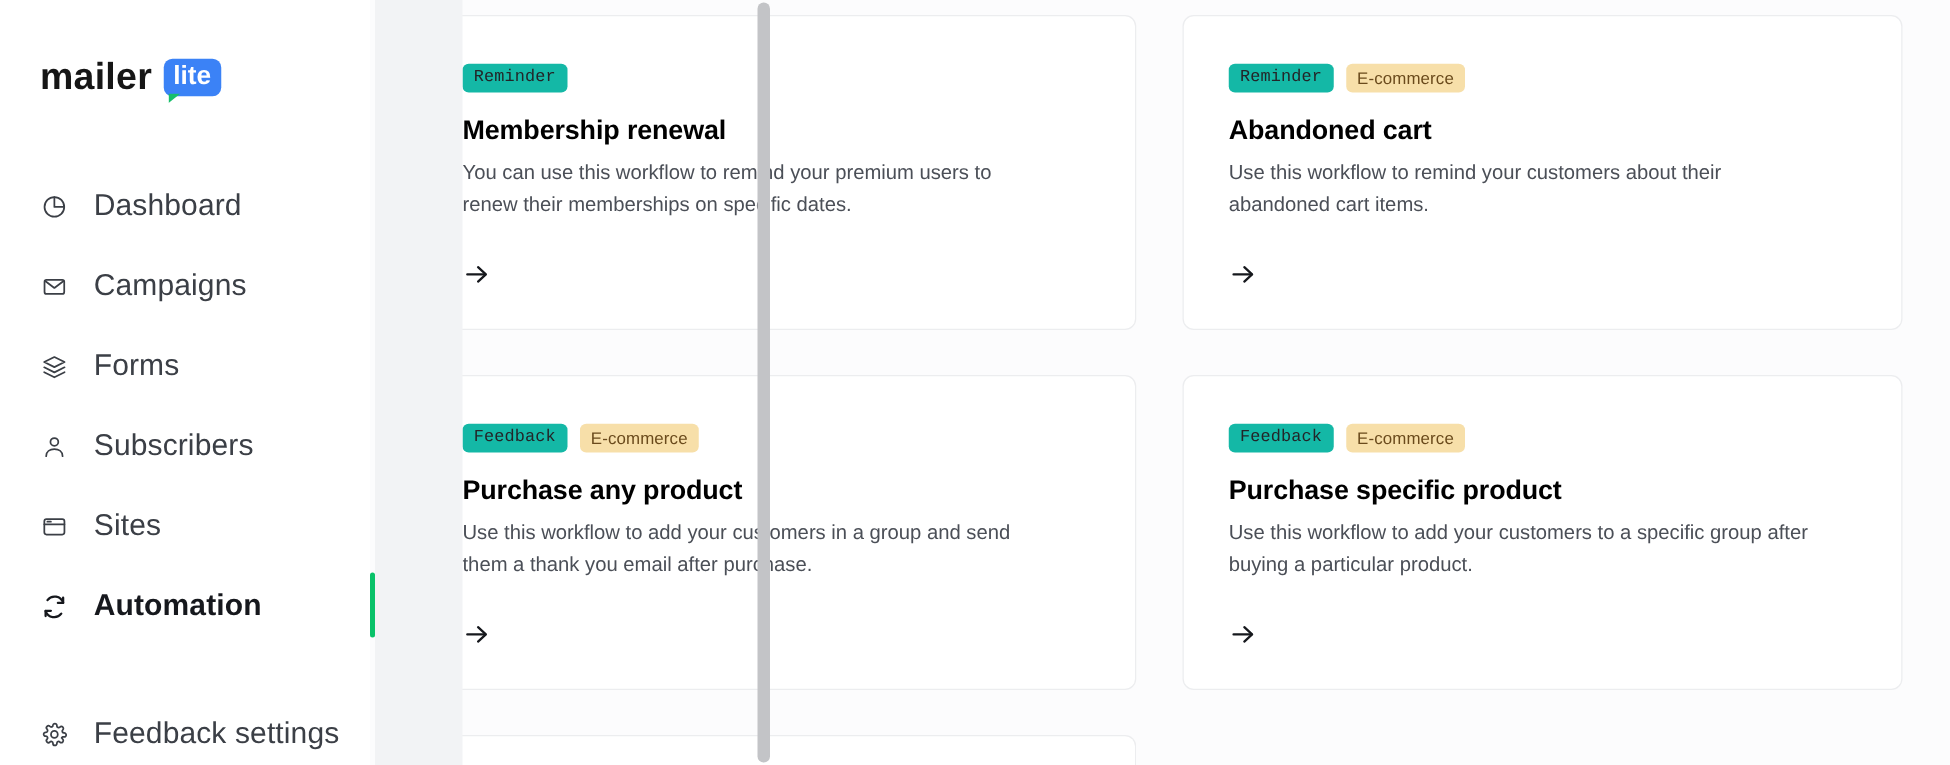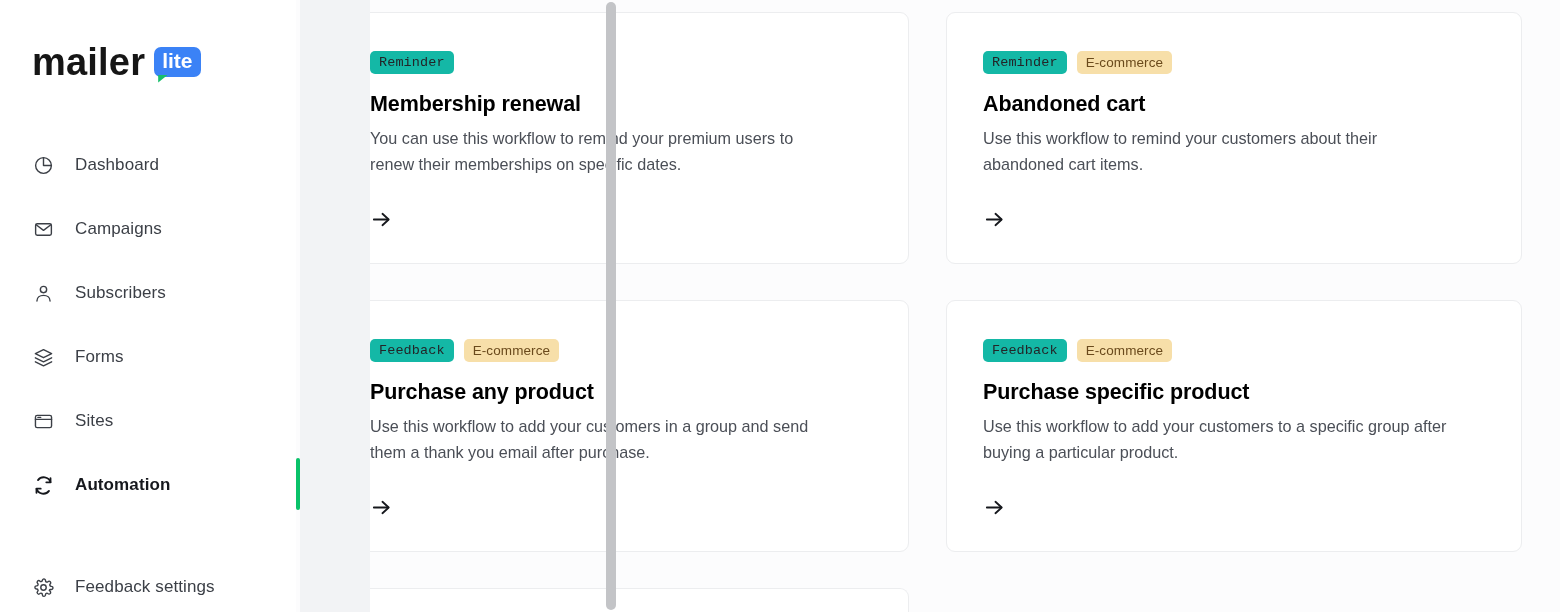--- a/index.html
+++ b/index.html
@@ -32,21 +32,21 @@
   }
 
   .logo {
     display: flex;
     align-items: center;
     margin-top: 42px;
     margin-bottom: 8px;
     height: 40px;
   }
   .logo-word {
-    font-size: 38px;
+    font-size: 30px;
     font-weight: 700;
     letter-spacing: 0.2px;
     color: #161616;
     line-height: 1;
     text-align: center;
   }
   .logo-badge {
     position: relative;
     margin-left: 9px;
     background: #3b82f6;
@@ -85,21 +85,21 @@
   .nav-item .nav-icon {
     width: 22px;
     height: 22px;
     display: flex;
     align-items: center;
     justify-content: center;
     margin-right: 21px;
     flex: 0 0 auto;
   }
   .nav-item .nav-label {
-    font-size: 17px;
+    font-size: 24px;
     font-weight: 400;
     letter-spacing: 0.1px;
     color: #3B3F46;
     white-space: nowrap;
   }
   .nav-item.active .nav-label {
     font-weight: 700;
     color: #16181D;
   }
   .nav-item.active .nav-icon svg { stroke-width: 2.1; color: #16181D; }
@@ -285,36 +285,36 @@
               <rect x="3" y="5.5" width="18" height="13" rx="1.8"></rect>
               <path d="M3.6 6.6 12 13l8.4-6.4"></path>
             </svg>
         </span>
         <span class="nav-label">Campaigns</span>
       </div>
 
       <div class="nav-item">
         <span class="nav-icon">
           <svg viewBox="0 0 24 24">
-              <circle cx="12" cy="7.5" r="3.6"></circle>
-              <path d="M4.5 20.5c0-4.1 3.4-6.4 7.5-6.4s7.5 2.3 7.5 6.4"></path>
-            </svg>
-        </span>
-        <span class="nav-label">Subscribers</span>
-      </div>
-
-      <div class="nav-item">
-        <span class="nav-icon">
-          <svg viewBox="0 0 24 24">
               <path d="M12 3 2.7 7.6 12 12.2l9.3-4.6L12 3z"></path>
               <path d="M2.7 12.4 12 17l9.3-4.6"></path>
               <path d="M2.7 16.9 12 21.5l9.3-4.6"></path>
             </svg>
         </span>
         <span class="nav-label">Forms</span>
+      </div>
+
+      <div class="nav-item">
+        <span class="nav-icon">
+          <svg viewBox="0 0 24 24">
+              <circle cx="12" cy="7.5" r="3.6"></circle>
+              <path d="M4.5 20.5c0-4.1 3.4-6.4 7.5-6.4s7.5 2.3 7.5 6.4"></path>
+            </svg>
+        </span>
+        <span class="nav-label">Subscribers</span>
       </div>
 
       <div class="nav-item">
         <span class="nav-icon">
           <svg viewBox="0 0 24 24">
               <rect x="2.8" y="5" width="18.4" height="14" rx="2"></rect>
               <path d="M2.8 9.6h18.4"></path>
               <path d="M5.6 7.3h3.2"></path>
             </svg>
         </span>

